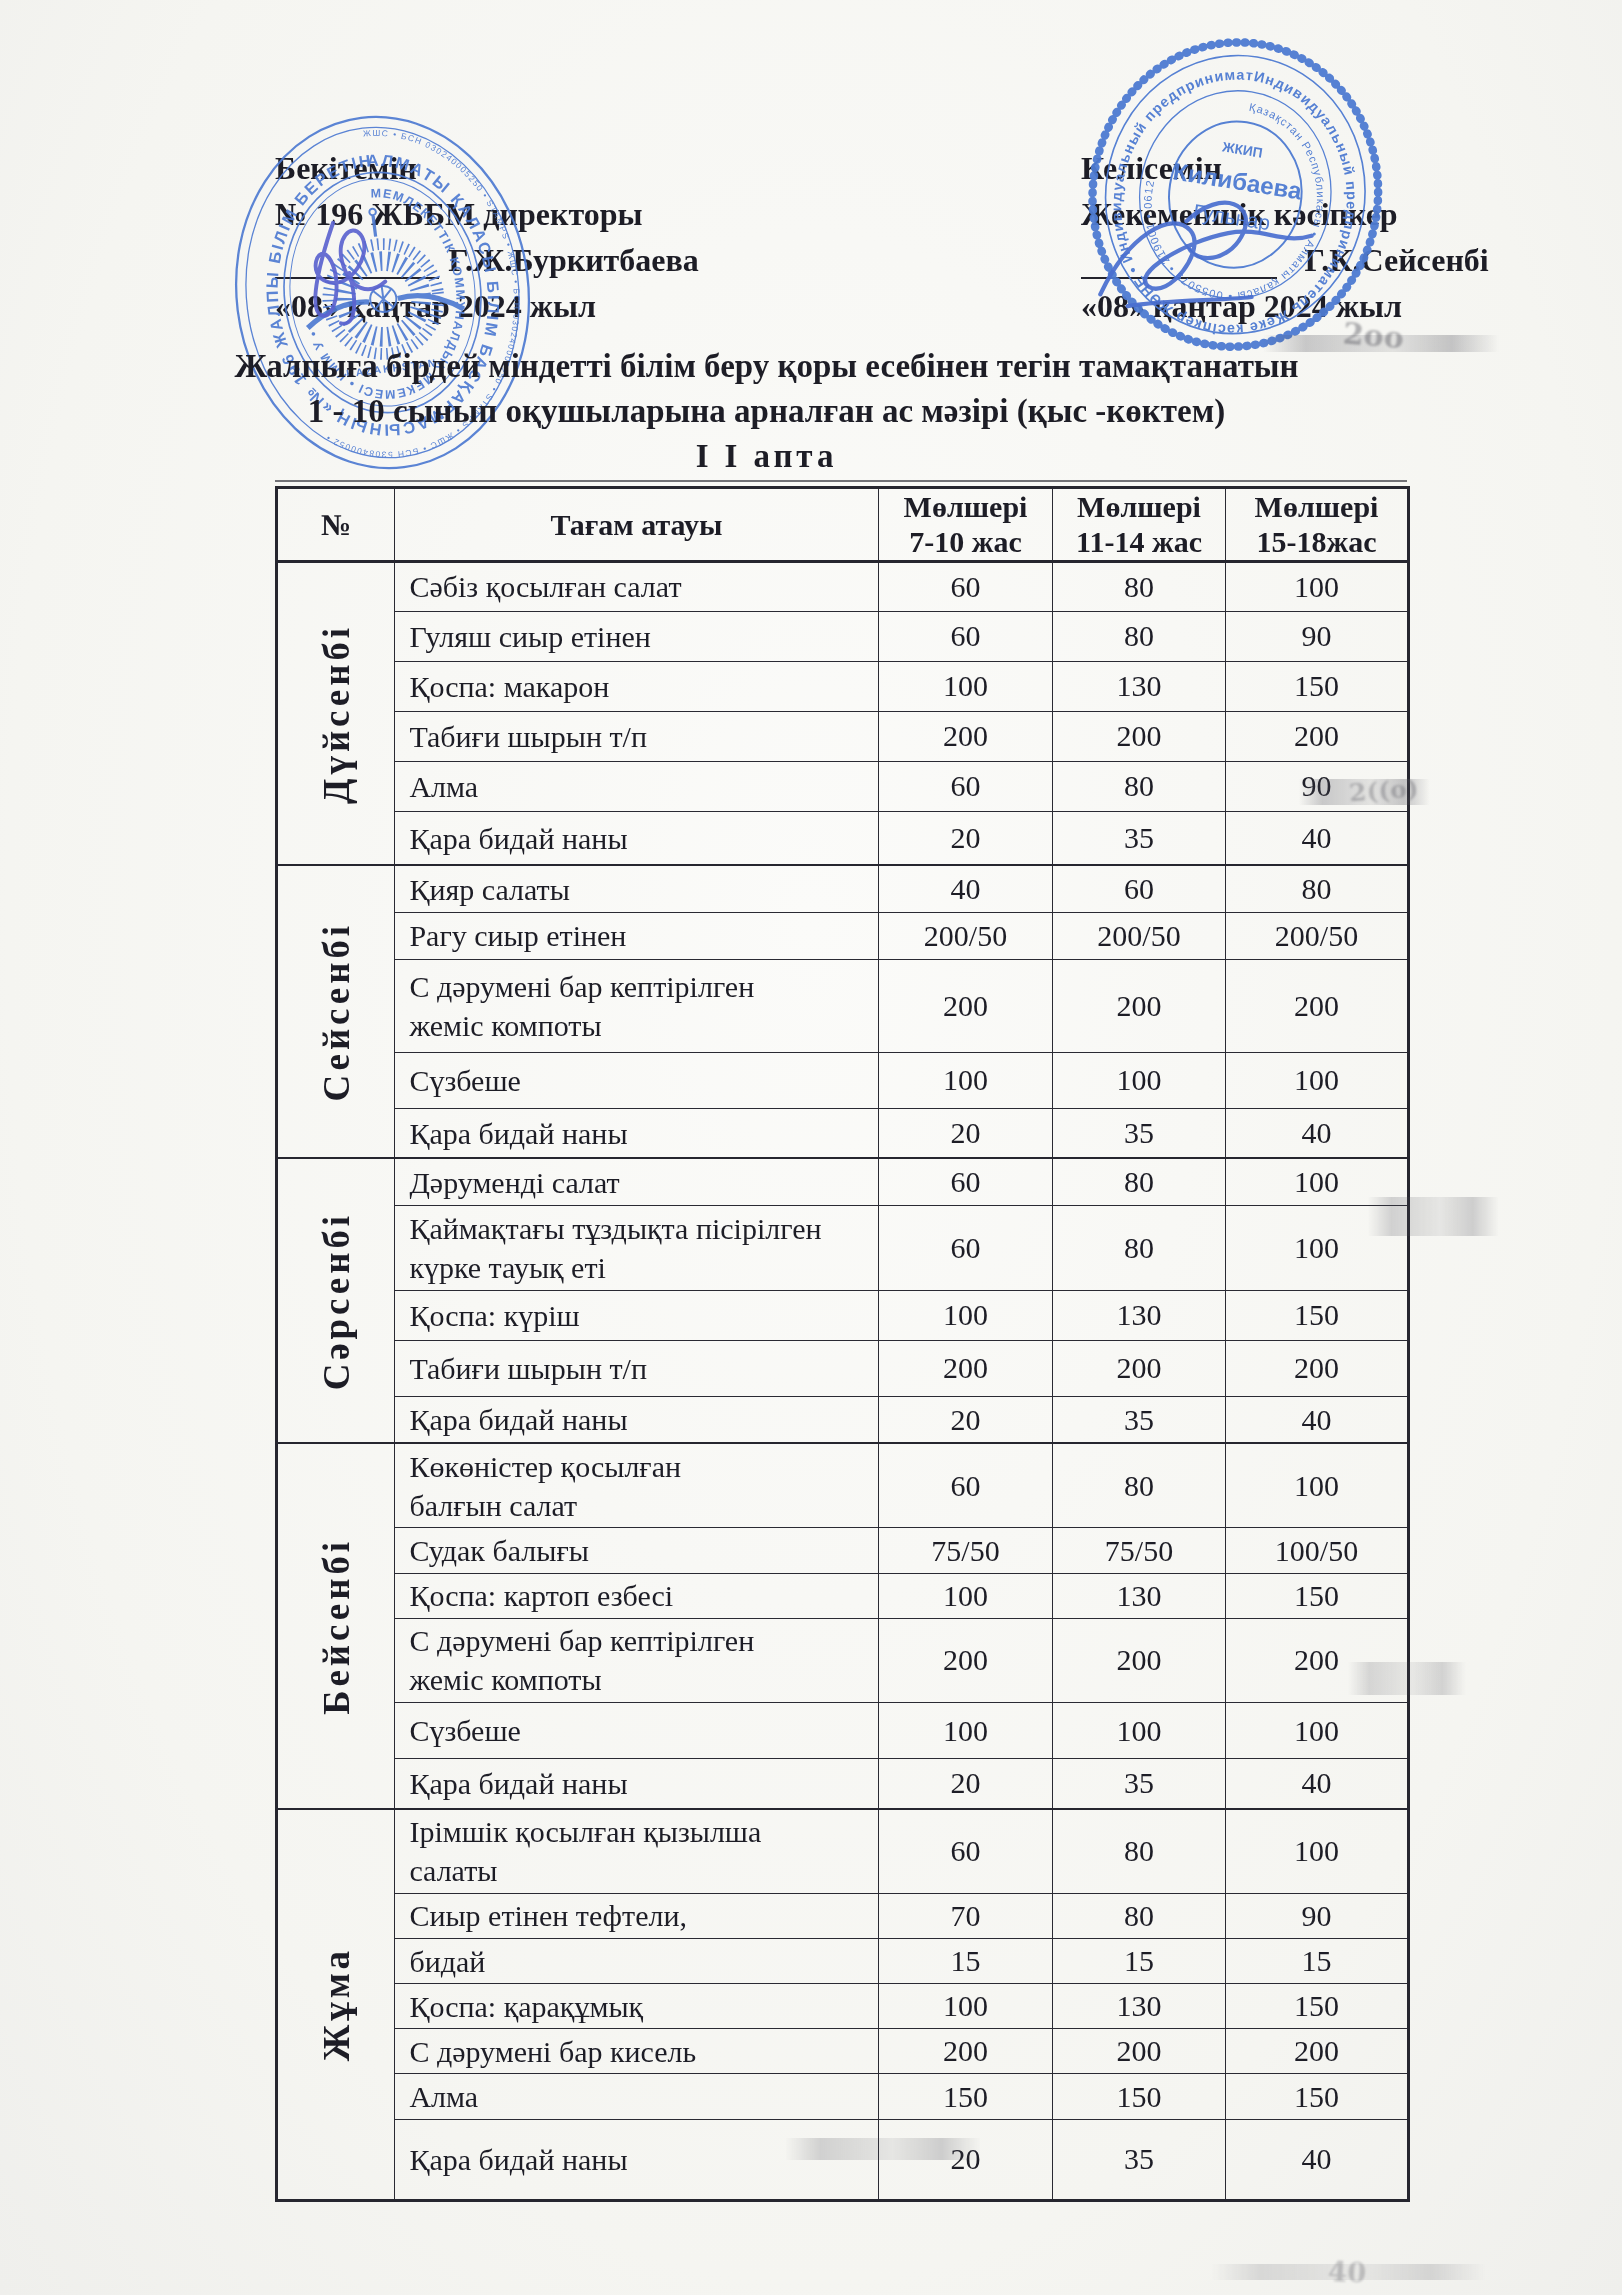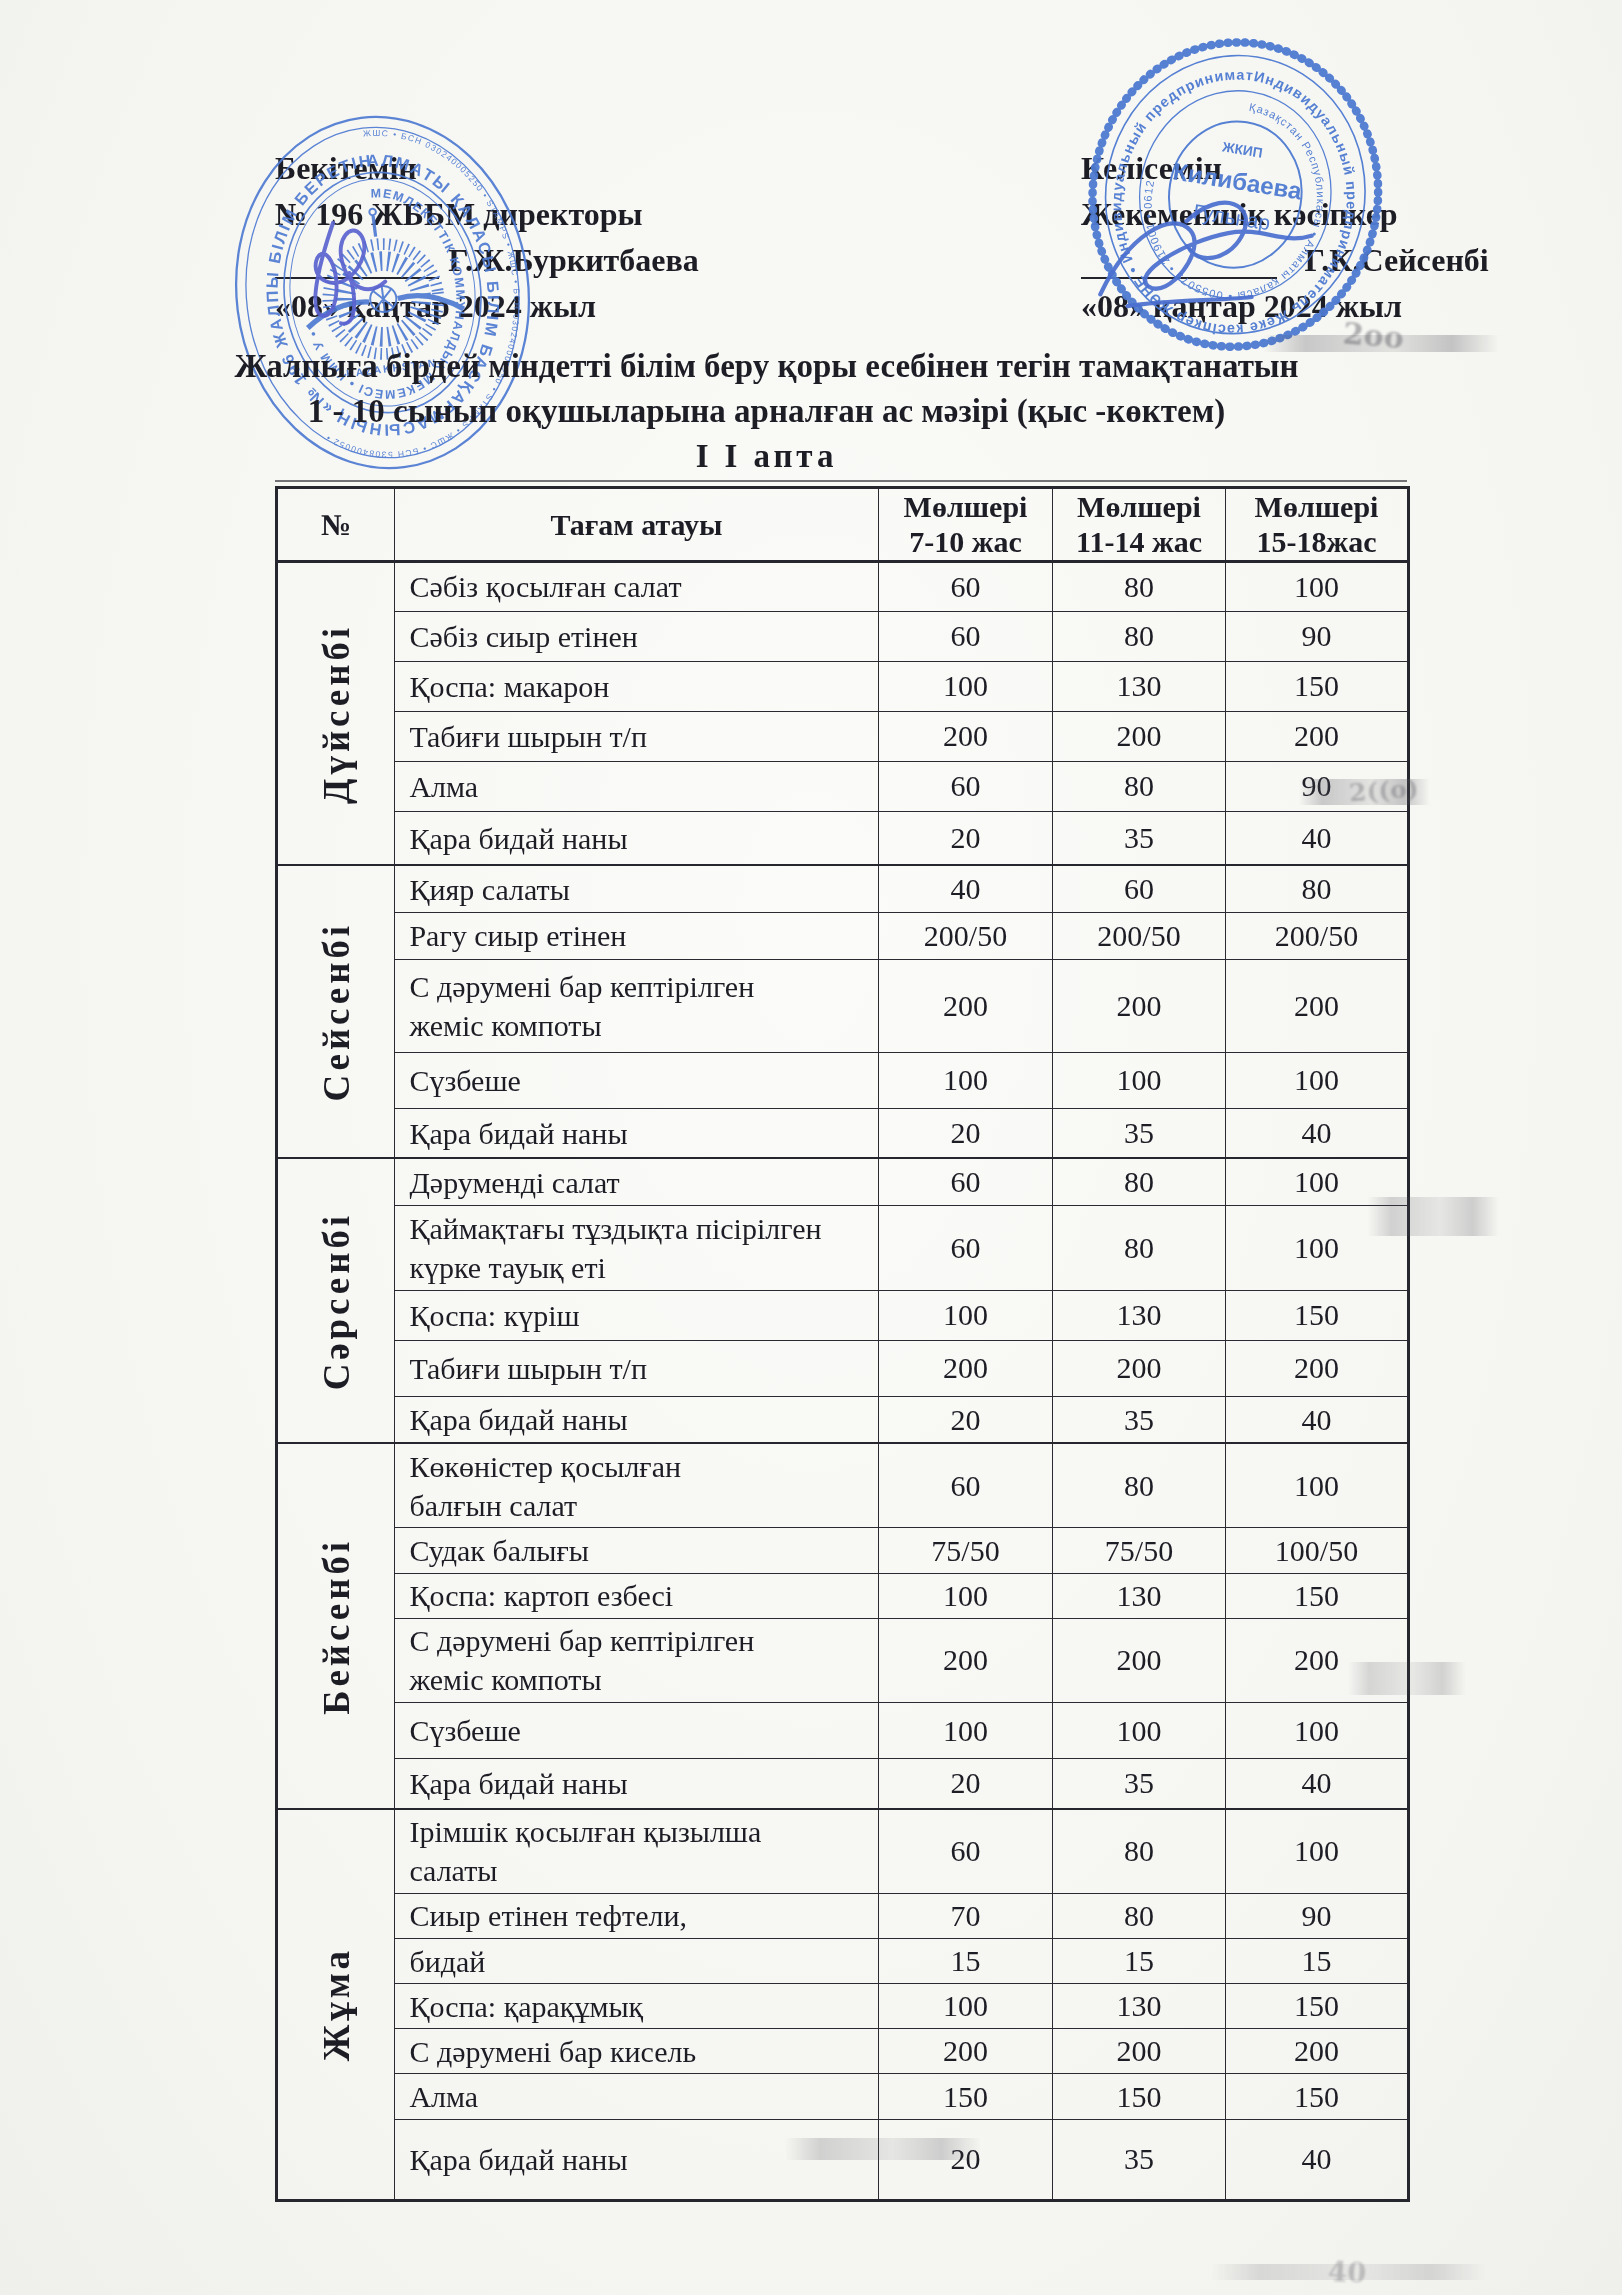--- a/index.html
+++ b/index.html
@@ -190,21 +190,21 @@
         <tr class="day-start" style="height:50px">
           <td class="daycell" rowspan="6">
               <div class="day-label">Дүйсенбі</div>
             </td>
           <td class="dish"><span class="b"></span><span>Сәбіз қосылған салат</span><span class="l2"></span></td>
           <td class="num">60</td>
           <td class="num">80</td>
           <td class="num">100</td>
         </tr>
         <tr style="height:50px">
-          <td class="dish"><span class="b"></span><span>Сәбіз сиыр етінен</span><span class="l2"></span></td>
+          <td class="dish"><span class="b"></span><span>Гуляш сиыр етінен</span><span class="l2"></span></td>
           <td class="num">60</td>
           <td class="num">80</td>
           <td class="num">90</td>
         </tr>
         <tr style="height:50px">
           <td class="dish"><span class="b">Қоспа:</span><span> макарон</span><span class="l2"></span></td>
           <td class="num">100</td>
           <td class="num">130</td>
           <td class="num">150</td>
         </tr>

